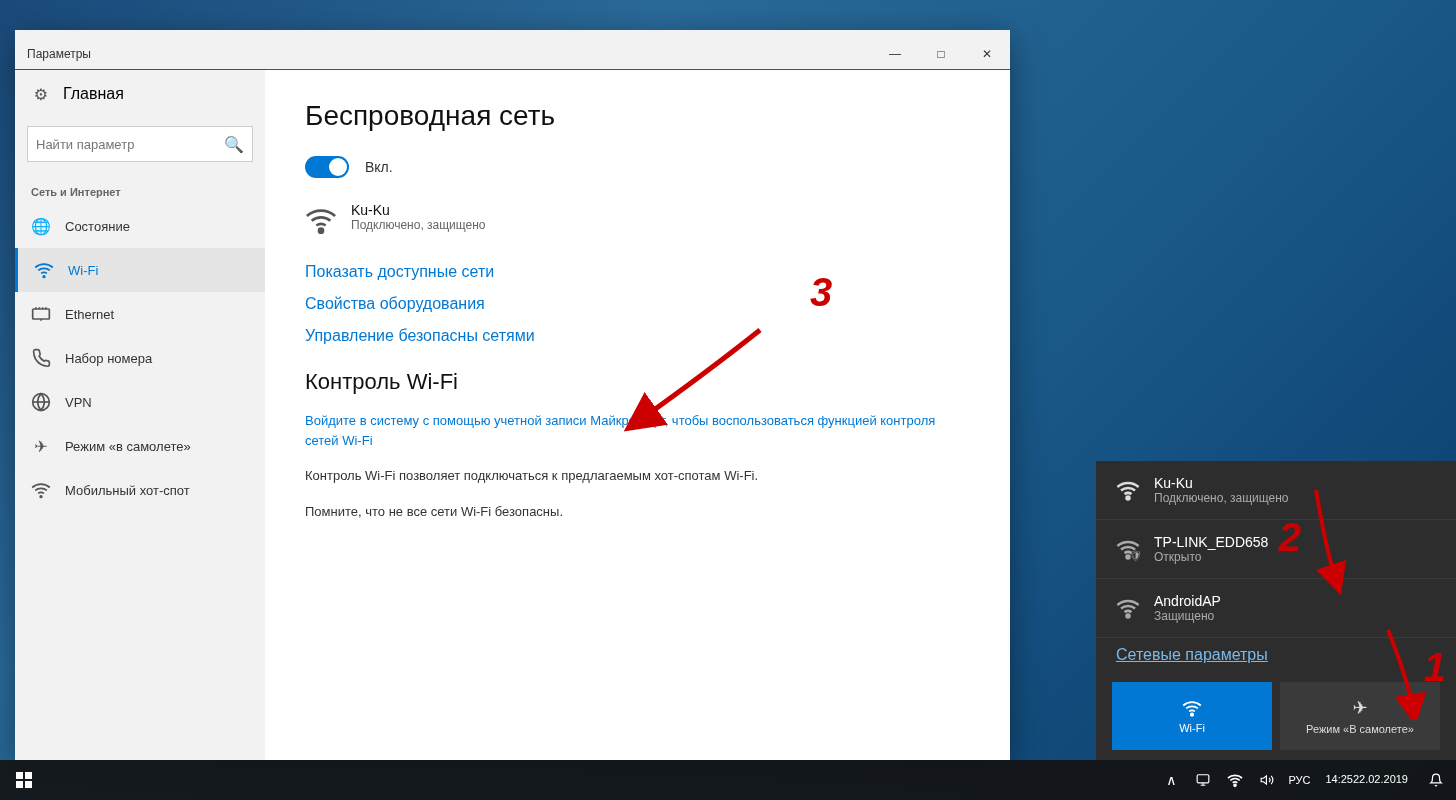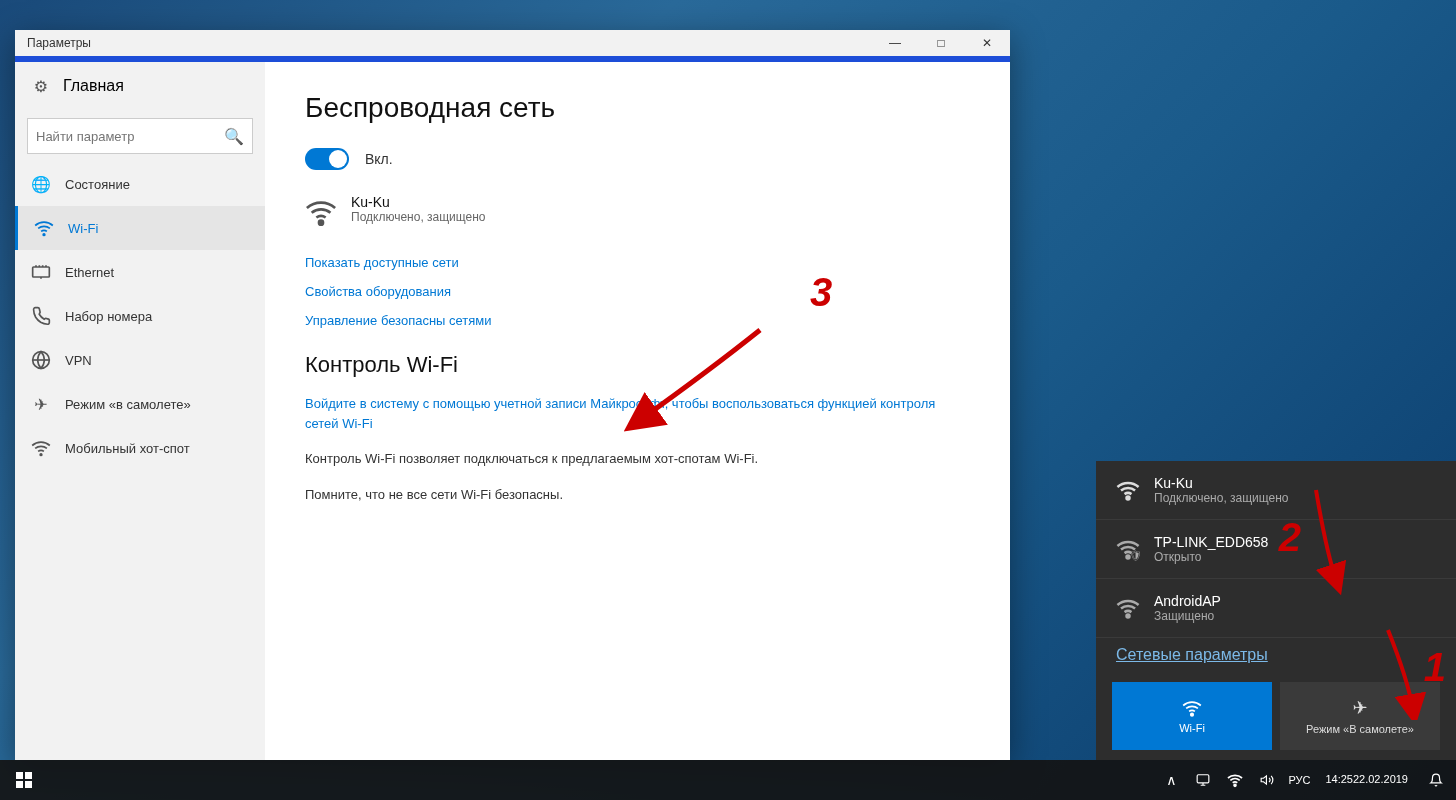--- a/index.html
+++ b/index.html
@@ -33,21 +33,22 @@
       flex-direction: column;
     }
 
     .window-titlebar {
       height: 32px;
       background: #f2f2f2;
       display: flex;
       align-items: center;
       justify-content: space-between;
       padding: 0 0 0 12px;
-      border-bottom: 6px solid #1d4ed8;
+      border-bottom: 1px solid #1d4ed8;
+      margin-top: 8px;
     }
 
     .window-title {
       font-size: 12px;
       color: #333;
     }
 
     .window-controls {
       display: flex;
       align-items: center;
@@ -209,21 +210,21 @@
       font-size: 14px;
       font-weight: 500;
       color: #111;
     }
     .network-info .network-status {
       font-size: 12px;
       color: #666;
     }
 
     .link {
-      font-size: 13px;
+      font-size: 16px;
       color: #0078d4;
       text-decoration: none;
       cursor: pointer;
       display: block;
       margin-bottom: 14px;
     }
 
     .section-title {
       font-size: 22px;
       font-weight: 400;
@@ -443,20 +444,21 @@
           <span>Главная</span>
         </div>
 
         <div class="sidebar-search">
           <div class="search-box">
             <input class="search-input" type="text" placeholder="Найти параметр" style="">
             <span>🔍</span>
           </div>
         </div>
 
+        <div class="sidebar-section-label">Сеть и Интернет</div>
 
         <div class="sidebar-item">
           <span class="sidebar-icon">🌐</span>
           <span>Состояние</span>
         </div>
 
         <div class="sidebar-item active">
           <span class="sidebar-icon">
             <svg width="20" height="20" viewBox="0 0 24 24" fill="none" stroke="#0078d4" stroke-width="2">
               <path d="M5 12.55a11 11 0 0 1 14.08 0"></path>

